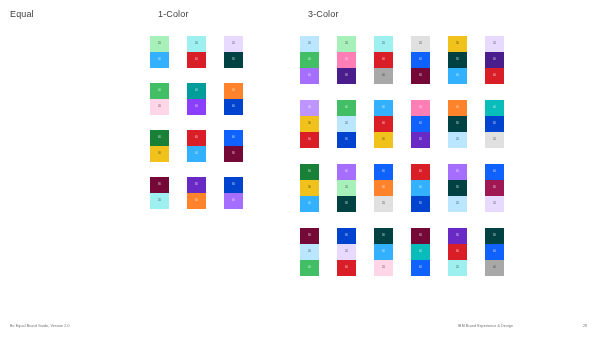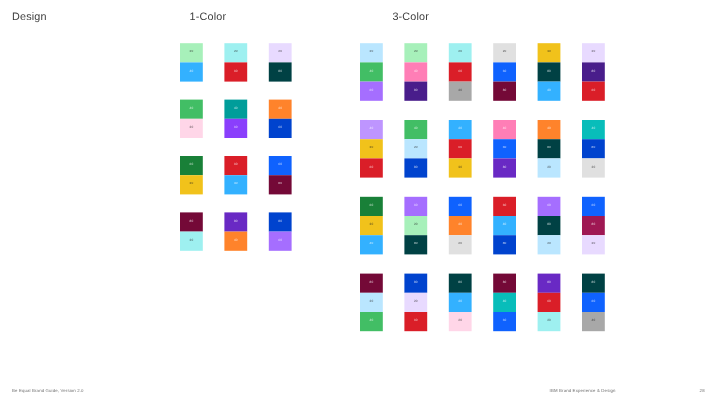--- a/index.html
+++ b/index.html
@@ -18,21 +18,21 @@
   
   .heading {
     position: absolute;
     font-size: 9px;
     color: #3d3d3d;
     letter-spacing: 0.15px;
     white-space: nowrap;
   }
   #h-color   { left: 10px;  top: 9px; }
   #h-2color  { left: 158px; top: 9px; }
-  #h-3color  { left: 308px; top: 9px; margin-left: 19px; }
+  #h-3color  { left: 308px; top: 9px; }
 
   
   .group {
     position: absolute;
     display: flex;
     flex-direction: column;
   }
   .swatch {
     width: 19px;
     height: 16px;
@@ -65,21 +65,21 @@
   }
   #foot-left  { left: 10px; }
   #foot-mid   { left: 458px; }
   #foot-page  { left: 583px; }
 </style>
 </head>
 <body>
 
 <div id="slide">
 
-  <div class="heading" id="h-color">Design</div>
+  <div class="heading" id="h-color">Equal</div>
 
   <div class="heading" id="h-2color">1-Color</div>
 
   <div class="heading" id="h-3color">3-Color</div>
 
   <div id="two-color-area">
       <div class="group" style="left: 150px; top: 36px;">
         <div class="swatch light" style="background: rgb(167, 240, 186);">
           <span class="code">20</span>
         </div>

